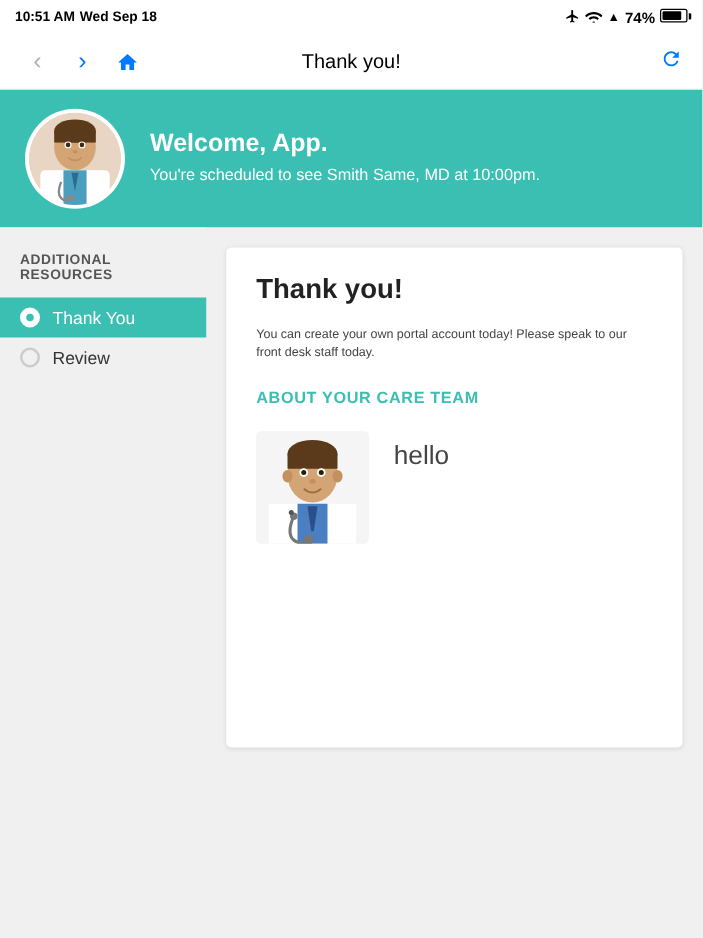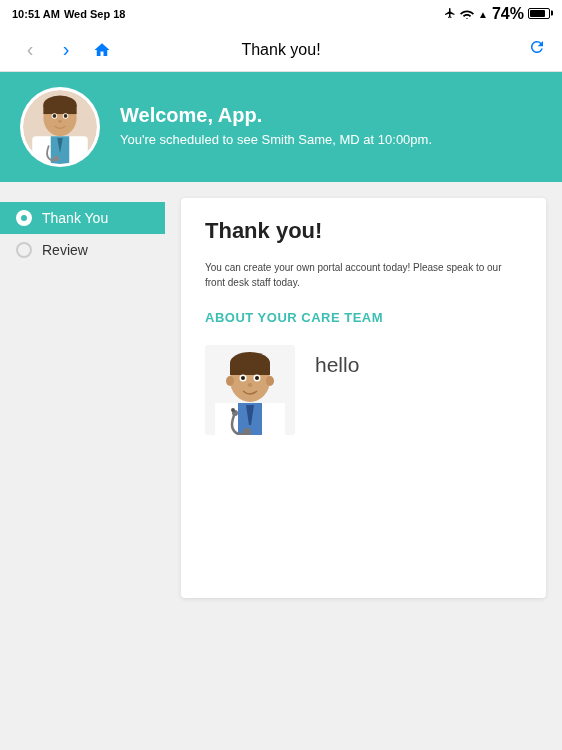--- a/index.html
+++ b/index.html
@@ -223,21 +223,21 @@
         </svg>
     </span>
     <span>
       <svg width="14" height="11" viewBox="0 0 24 18" fill="black">
         <path d="M12 4C7.31 4 3.07 5.9 0 9l2.1 2.1C4.54 8.72 8.09 7 12 7s7.46 1.72 9.9 4.1L24 9c-3.07-3.1-7.31-5-12-5z"></path>
         <path d="M12 10c-2.76 0-5.26 1.12-7.07 2.93L7 15c1.26-1.26 3-2 5-2s3.74.74 5 2l2.07-2.07C17.26 11.12 14.76 10 12 10z"></path>
         <circle cx="12" cy="19" r="2"></circle>
       </svg>
     </span>
     <span style="font-size:10px;">▲</span>
-    <span style="font-size:16px;">74%</span>
+    <span style="font-size:12px;">74%</span>
     <span>
       <div class="battery-icon"><div class="battery-fill"></div></div>
     </span>
   </div>
 </div>
 
 <div id="nav-bar" style="position:relative;">
   <div class="nav-arrows">
     <div class="nav-arrow disabled">‹</div>
     <div class="nav-arrow">›</div>
@@ -286,20 +286,21 @@
   </div>
   <div class="header-text">
     <div class="header-welcome">Welcome, App.</div>
     <div class="header-sub">You're scheduled to see Smith Same, MD at 10:00pm.</div>
   </div>
 </div>
 
 <div id="main-layout">
 
   <div id="sidebar">
+    <div class="sidebar-section-title">ADDITIONAL RESOURCES</div>
 
     <div class="sidebar-item active">
       <div class="sidebar-radio"></div>
       <span>Thank You</span>
     </div>
 
     <div class="sidebar-item">
       <div class="sidebar-radio"></div>
       <span>Review</span>
     </div>

